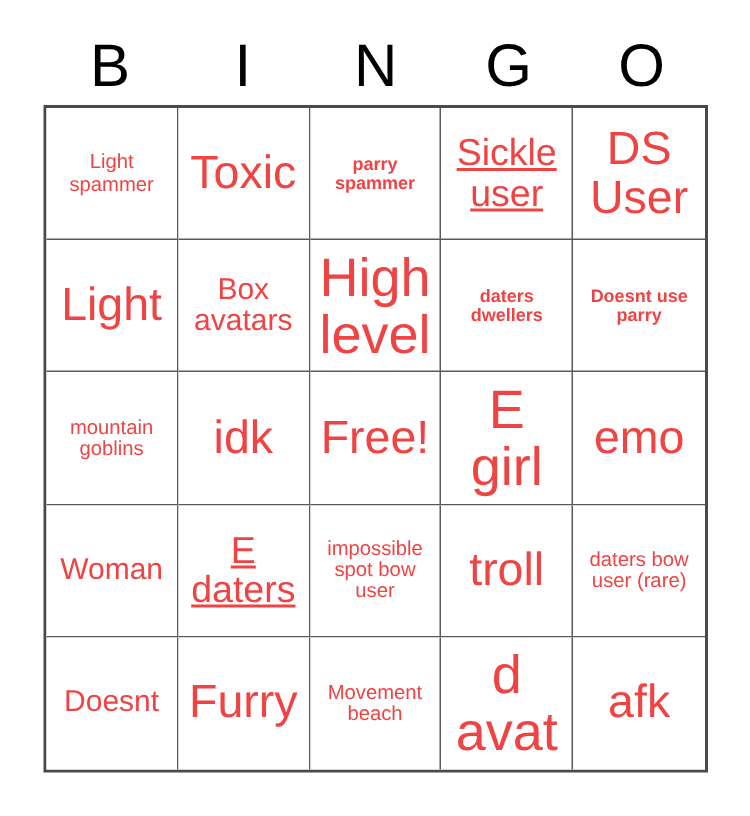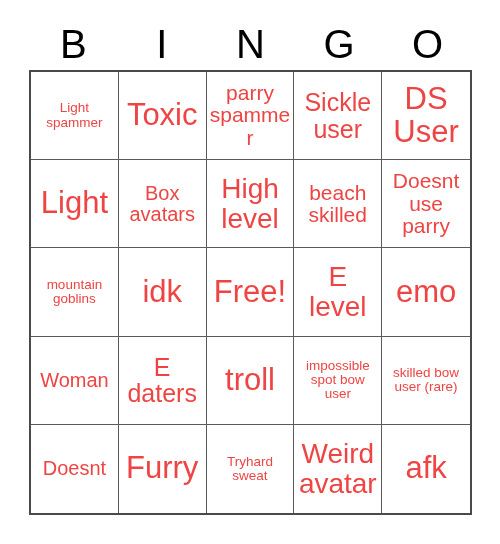--- a/index.html
+++ b/index.html
@@ -75,24 +75,24 @@
     display: block;
     width: 100%;
     color: #ef4444;
     line-height: 1.06;
     word-wrap: break-word;
     font-weight: 400;
   }
 
   
   .fs-xxl .cell-text { font-size: 31px; }
-  .fs-xl  .cell-text { font-size: 28px; }
-  .fs-lg  .cell-text { font-size: 25px; }
+  .fs-xl  .cell-text { font-size: 36px; }
+  .fs-lg  .cell-text { font-size: 25px; text-decoration: underline; }
   .fs-md  .cell-text { font-size: 20px; }
-  .fs-sm  .cell-text { font-size: 21px; }
+  .fs-sm  .cell-text { font-size: 12px; font-weight: bold; }
   .fs-xs  .cell-text { font-size: 13.5px; }
 </style>
 </head>
 <body>
 
 <div id="card">
 
   <div id="header-row">
     <div class="header-letter">B</div>
     <div class="header-letter">I</div>
@@ -122,66 +122,66 @@
     <div class="cell fs-xxl">
         <span class="cell-text">Light</span>
       </div>
     <div class="cell fs-md">
         <span class="cell-text">Box avatars</span>
       </div>
     <div class="cell fs-xl">
         <span class="cell-text">High level</span>
       </div>
     <div class="cell fs-sm">
-        <span class="cell-text">beach skilled</span>
+        <span class="cell-text">daters dwellers</span>
       </div>
     <div class="cell fs-sm">
         <span class="cell-text">Doesnt use parry</span>
       </div>
 
     <div class="cell fs-xs">
         <span class="cell-text">mountain goblins</span>
       </div>
     <div class="cell fs-xxl">
         <span class="cell-text">idk</span>
       </div>
     <div class="cell fs-xxl">
         <span class="cell-text">Free!</span>
       </div>
     <div class="cell fs-xl">
-        <span class="cell-text">E level</span>
+        <span class="cell-text">E girl</span>
       </div>
     <div class="cell fs-xxl">
         <span class="cell-text">emo</span>
       </div>
 
     <div class="cell fs-md">
         <span class="cell-text">Woman</span>
       </div>
     <div class="cell fs-lg">
         <span class="cell-text">E daters</span>
       </div>
+    <div class="cell fs-xs">
+        <span class="cell-text">impossible spot bow user</span>
+      </div>
     <div class="cell fs-xxl">
         <span class="cell-text">troll</span>
       </div>
     <div class="cell fs-xs">
-        <span class="cell-text">impossible spot bow user</span>
-      </div>
-    <div class="cell fs-xs">
-        <span class="cell-text">skilled bow user (rare)</span>
+        <span class="cell-text">daters bow user (rare)</span>
       </div>
 
     <div class="cell fs-md">
         <span class="cell-text">Doesnt</span>
       </div>
     <div class="cell fs-xxl">
         <span class="cell-text">Furry</span>
       </div>
     <div class="cell fs-xs">
-        <span class="cell-text">Tryhard sweat</span>
+        <span class="cell-text">Movement beach</span>
       </div>
     <div class="cell fs-xl">
         <span class="cell-text">Weird avatar</span>
       </div>
     <div class="cell fs-xxl">
         <span class="cell-text">afk</span>
       </div>
 
   </div>
 </div>

